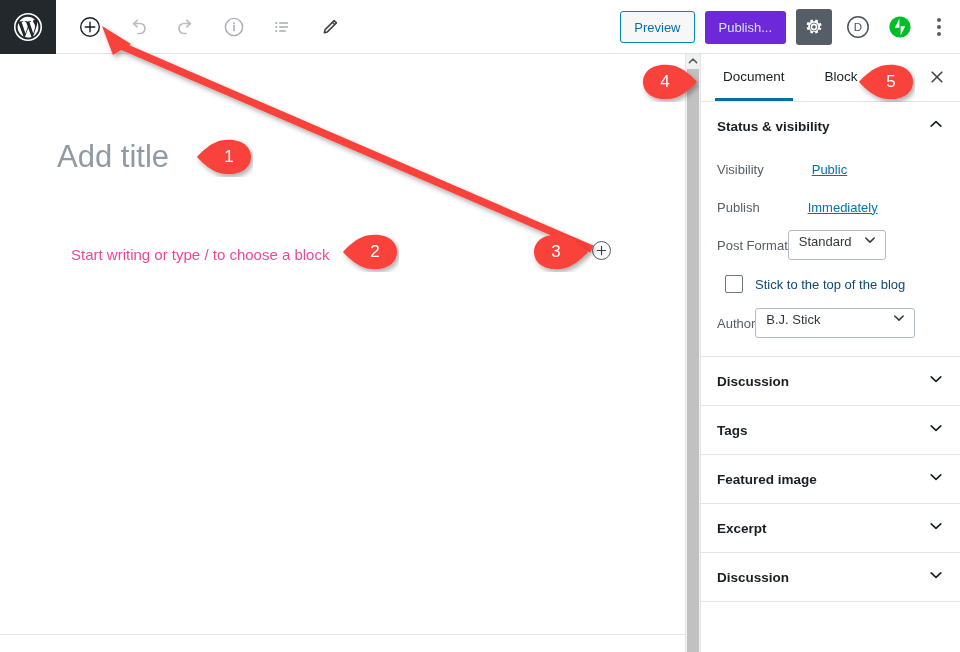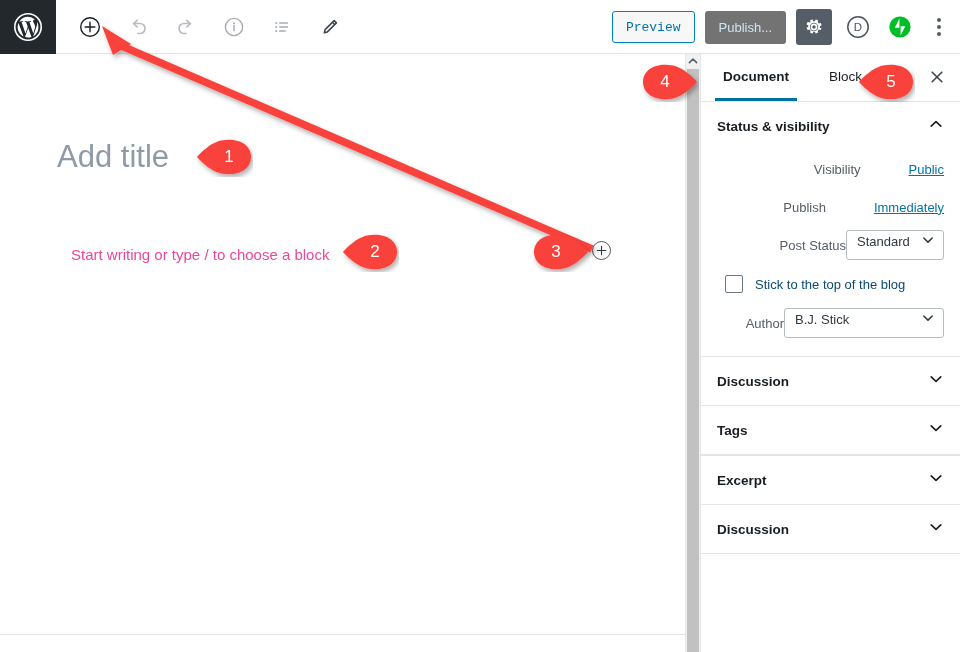--- a/index.html
+++ b/index.html
@@ -70,31 +70,31 @@
     gap: 10px;
   }
   .btn-preview {
     height: 32px;
     padding: 0 13px;
     border: 1px solid #0085ba;
     border-radius: 3px;
     background: #f7f7f7;
     color: #0073aa;
     font-size: 13px;
-    font-family: Liberation Mono, monospace;
+    font-family: Liberation Sans, sans-serif;
     cursor: pointer;
     display: flex;
     align-items: center;
   }
   .btn-publish {
     height: 33px;
     padding: 0 14px;
     border: none;
     border-radius: 3px;
-    background: #737373;
+    background: #6d28d9;
     color: #cfe6f2;
     font-size: 13px;
     font-family: "Liberation Sans", sans-serif;
     cursor: pointer;
     display: flex;
     align-items: center;
   }
   .btn-gear {
     width: 36px; height: 36px;
     background: #555d66;
@@ -223,21 +223,21 @@
     border-bottom: 1px solid #e2e4e7;
     display: flex;
     align-items: center;
     background: #ffffff;
   }
   .sb-tab {
     height: 46px;
     display: flex;
     align-items: center;
     font-size: 13.5px;
-    font-weight: bold;
+    font-weight: normal;
     color: #191e23;
     cursor: pointer;
     padding: 0 8px;
     box-sizing: border-box;
     border-bottom: 3px solid transparent;
   }
   .sb-tab.active {
     color: #191e23;
     border-bottom-color: #0071a1;
   }
@@ -276,21 +276,21 @@
   }
   .divider {
     height: 1px;
     background: #e2e4e7;
     margin: 0;
   }
 
   .row {
     display: flex;
     align-items: center;
-    justify-content: flex-end;
+    justify-content: flex-start;
     min-height: 38px;
   }
   .row-label {
     font-size: 13px;
     color: #555d66;
   }
   .row-link {
     font-size: 13px;
     color: #0073aa;
     text-decoration: underline;
@@ -494,21 +494,21 @@
     <div class="panel-body">
       <div class="row">
         <span class="row-label">Visibility</span>
         <span class="row-link">Public</span>
       </div>
       <div class="row">
         <span class="row-label">Publish</span>
         <span class="row-link">Immediately</span>
       </div>
       <div class="row">
-        <span class="row-label">Post Status</span>
+        <span class="row-label">Post Format</span>
         <div class="select-box">
           <span>Standard</span>
           <span>
             <svg width="14" height="14" viewBox="0 0 14 14">
               <path d="M2.8 5 7 9.1 11.2 5" fill="none" stroke="#32373c" stroke-width="1.5" stroke-linecap="round" stroke-linejoin="round"></path>
             </svg>
           </span>
         </div>
       </div>
 
@@ -544,20 +544,28 @@
     <div class="panel-head">
       <span class="ptitle">Tags</span>
       <span>
         <svg width="16" height="16" viewBox="0 0 16 16">
             <path d="M3.2 5.8 8 10.4l4.8-4.6" fill="none" stroke="#191e23" stroke-width="1.6" stroke-linecap="round" stroke-linejoin="round"></path>
           </svg>
       </span>
     </div>
 
     <div class="divider"></div>
+    <div class="panel-head">
+      <span class="ptitle">Featured image</span>
+      <span>
+        <svg width="16" height="16" viewBox="0 0 16 16">
+            <path d="M3.2 5.8 8 10.4l4.8-4.6" fill="none" stroke="#191e23" stroke-width="1.6" stroke-linecap="round" stroke-linejoin="round"></path>
+          </svg>
+      </span>
+    </div>
 
     <div class="divider"></div>
     <div class="panel-head">
       <span class="ptitle">Excerpt</span>
       <span>
         <svg width="16" height="16" viewBox="0 0 16 16">
             <path d="M3.2 5.8 8 10.4l4.8-4.6" fill="none" stroke="#191e23" stroke-width="1.6" stroke-linecap="round" stroke-linejoin="round"></path>
           </svg>
       </span>
     </div>

